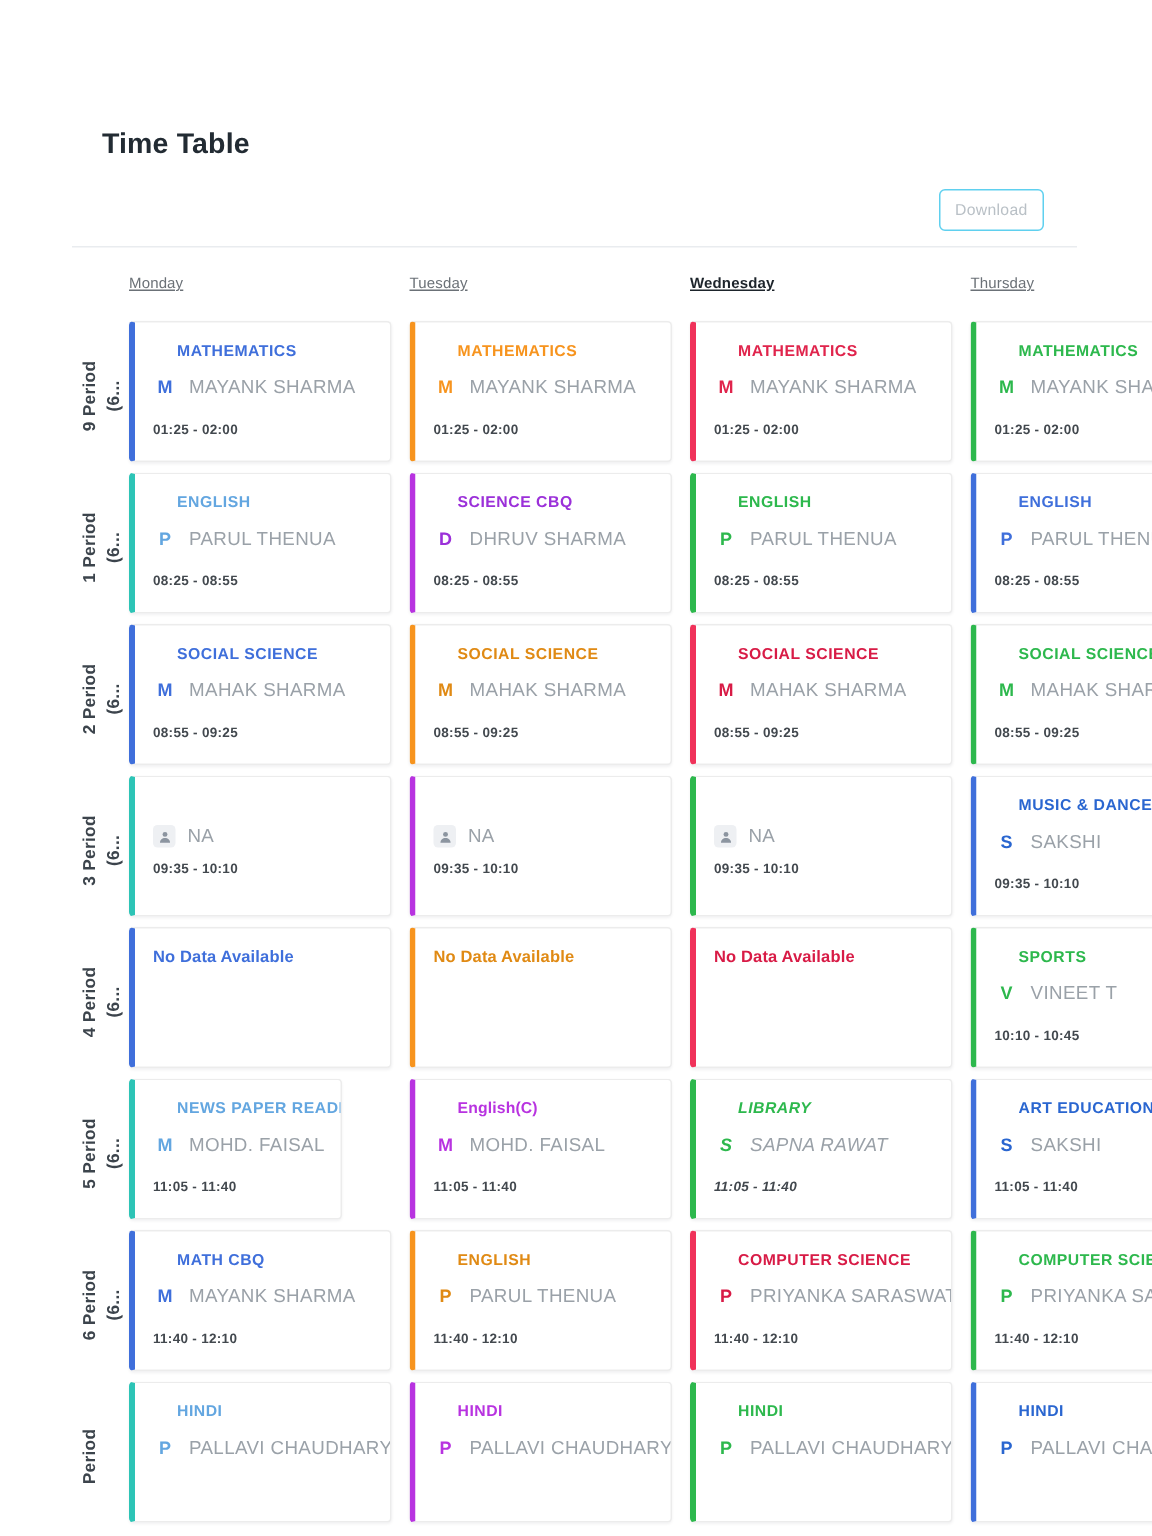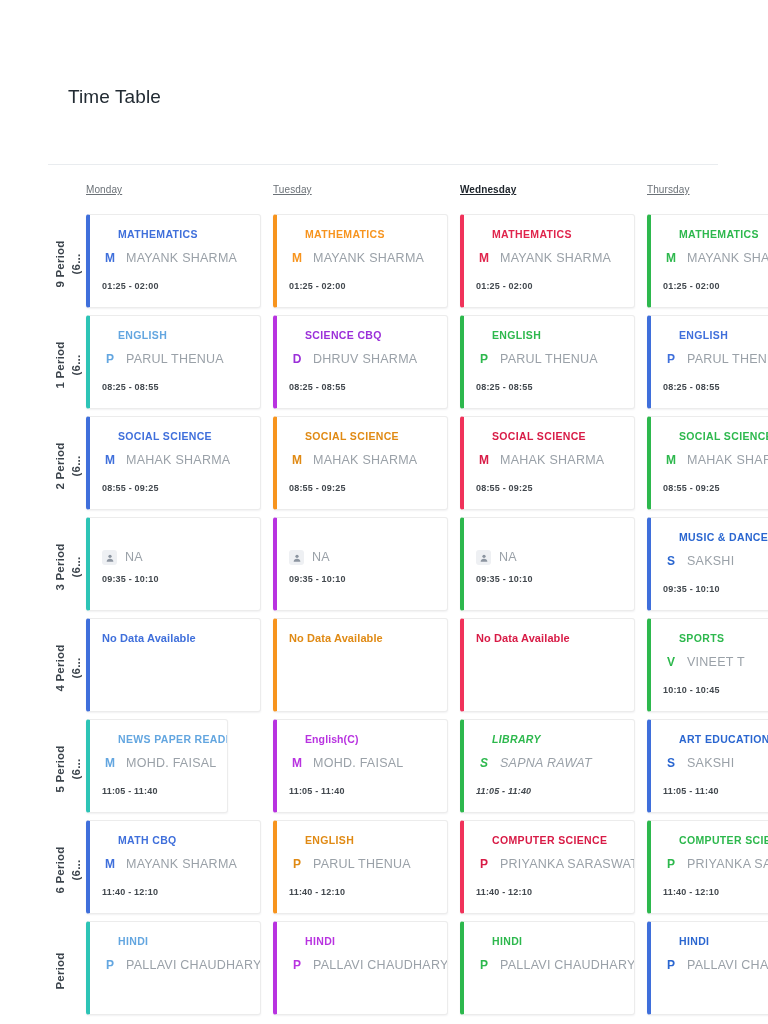--- a/index.html
+++ b/index.html
@@ -8,21 +8,21 @@
     width:768px;height:1024px;overflow:hidden;
     background:#ffffff;
     font-family:"Liberation Sans","DejaVu Sans",sans-serif;
     -webkit-font-smoothing:antialiased;
   }
   .page{position:relative;width:768px;height:1024px;overflow:hidden;}
 
   
   .page-title{
     position:absolute;left:68px;top:86px;
-    font-size:19px;font-weight:400;color:#222b33;letter-spacing:.1px;
+    font-size:19px;font-weight:700;color:#222b33;letter-spacing:.1px;
   }
 
   
   .toolbar{
     position:absolute;left:48px;top:126px;width:648px;height:32px;
   }
   .btn-download{
     position:absolute;right:0;top:0;
     min-width:68px;height:28px;
     box-sizing:border-box;
@@ -132,20 +132,23 @@
   }
   .c-time.na{top:56px;}
 </style>
 </head>
 <body>
 
 <div class="page">
 
   <div class="page-title">Time Table</div>
 
+  <div class="toolbar">
+    <div class="btn-download">Download</div>
+  </div>
 
   <div class="hr"></div>
 
   <div class="grid">
     <div class="head-row" id="head-row">
         <div class="head-cell" style="left: 38px;">Monday</div>
         <div class="head-cell" style="left: 225px;">Tuesday</div>
         <div class="head-cell today" style="left: 412px;">Wednesday</div>
         <div class="head-cell" style="left: 599px;">Thursday</div>
       </div>

